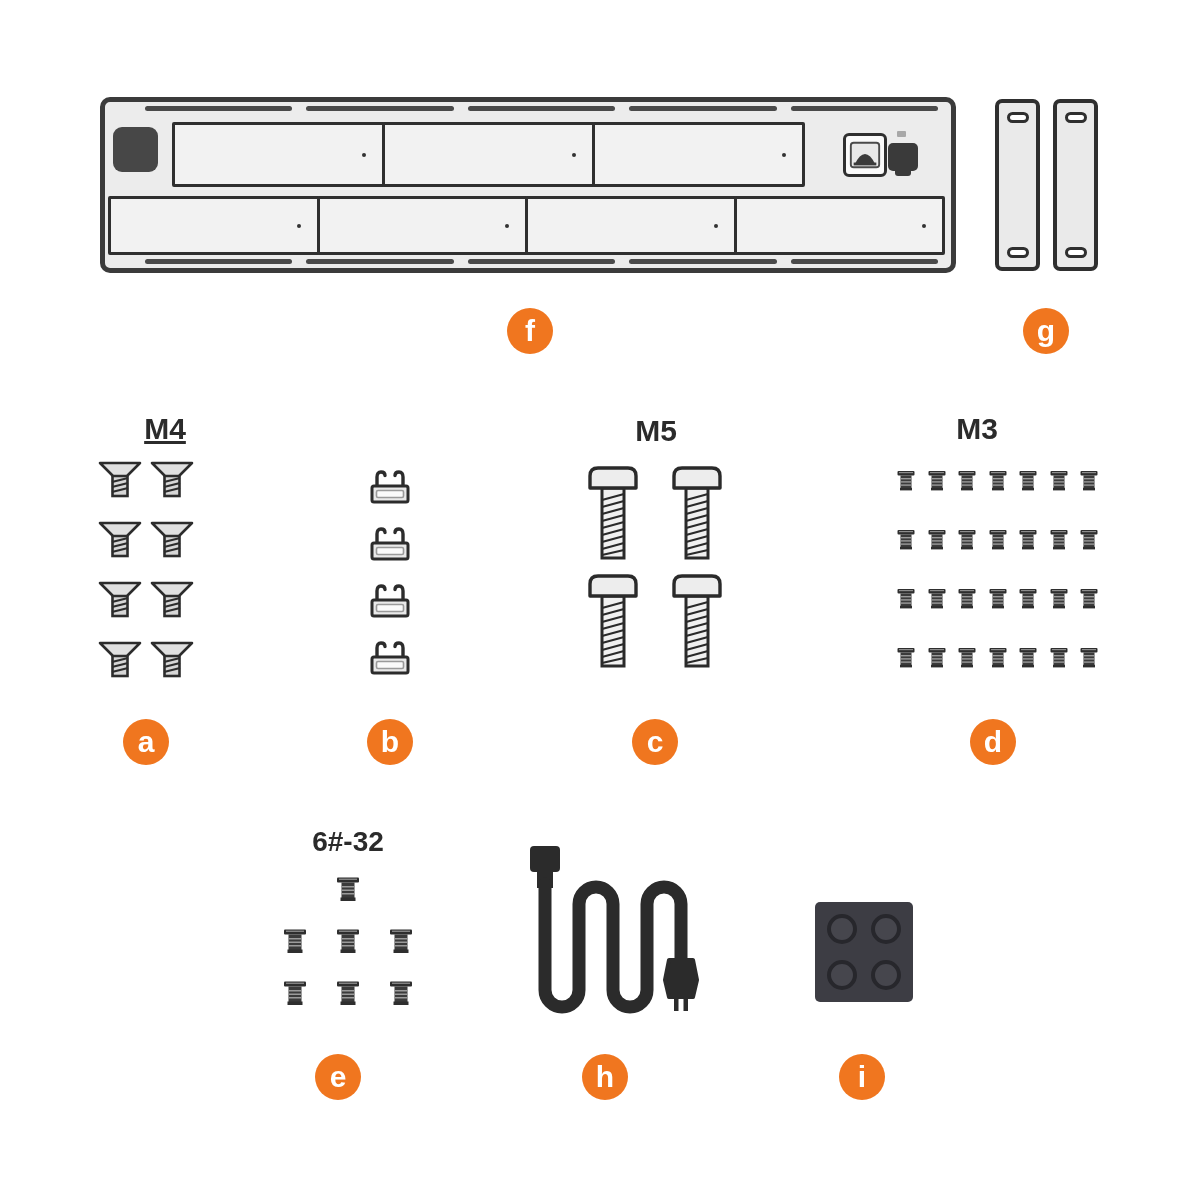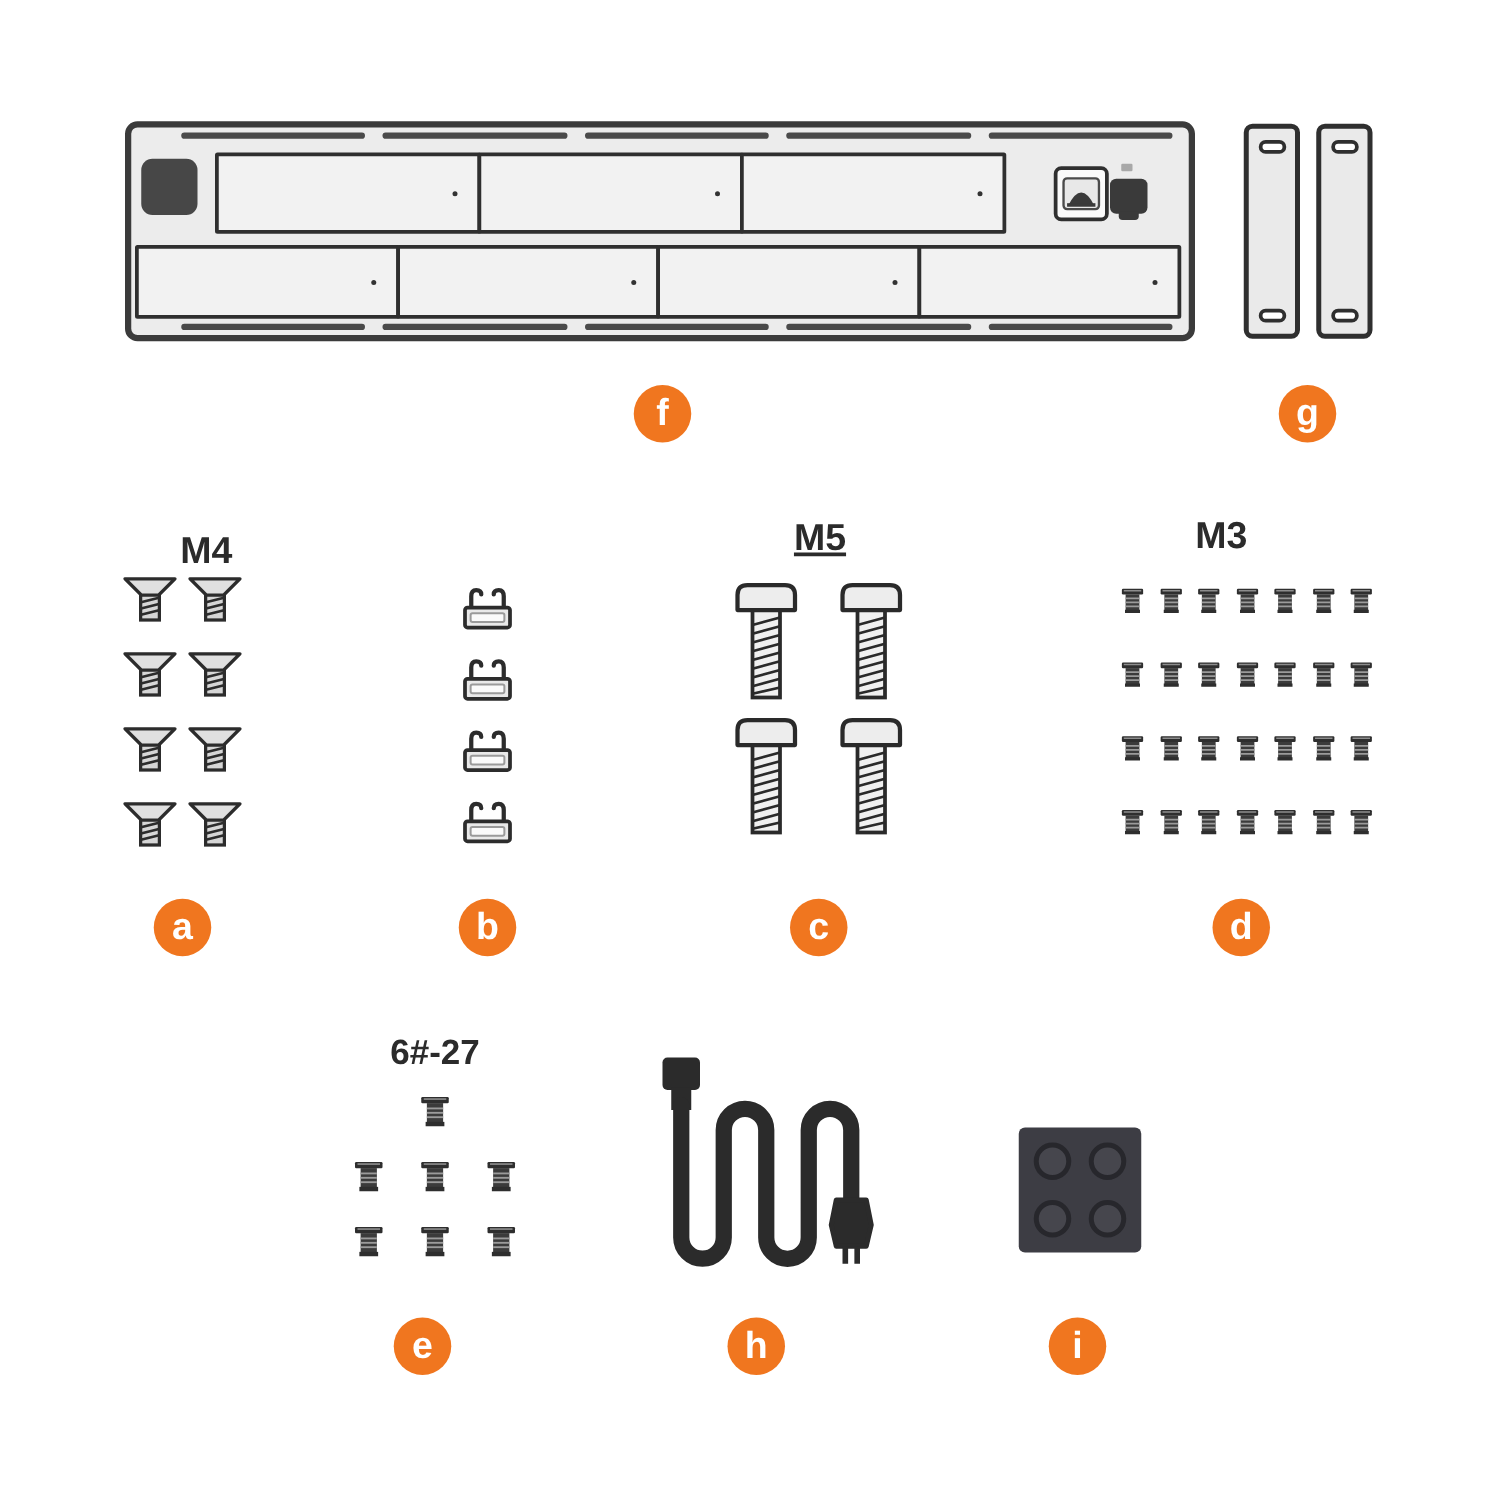--- a/index.html
+++ b/index.html
@@ -132,24 +132,24 @@
 
   <div class="ear left">
     <div class="ear-slot top"></div>
     <div class="ear-slot bottom"></div>
   </div>
   <div class="ear right">
     <div class="ear-slot top"></div>
     <div class="ear-slot bottom"></div>
   </div>
 
-  <div class="part-label" style="left:120px;top:424px;width:90px;">M4</div>
-  <div class="part-label" style="left:600px;top:414px;width:112px;text-decoration:underline;">M5</div>
+  <div class="part-label" style="left:120px;top:412px;width:90px;text-decoration:underline;">M4</div>
+  <div class="part-label" style="left:600px;top:414px;width:112px;">M5</div>
   <div class="part-label" style="left:920px;top:412px;width:114px;">M3</div>
-  <div class="part-label" style="left:280px;top:826px;width:136px;font-size:28px;">6#-27</div>
+  <div class="part-label" style="left:280px;top:826px;width:136px;font-size:28px;">6#-32</div>
 
   <div class="grid-a">
   <svg width="44" height="40" viewBox="0 0 44 40">
     <rect x="14.5" y="15" width="15" height="21" fill="#d6d6d6" stroke="#2c2c2c" stroke-width="2.6"></rect>
     <path d="M14,22 L30,18 M14,27 L30,23 M14,32 L30,28" stroke="#2c2c2c" stroke-width="2.2" fill="none"></path>
     <polygon points="2,3 42,3 29,16 15,16" fill="#e0e0e0" stroke="#2c2c2c" stroke-width="2.6" stroke-linejoin="round"></polygon>
   </svg>
 
   <svg width="44" height="40" viewBox="0 0 44 40">
     <rect x="14.5" y="15" width="15" height="21" fill="#d6d6d6" stroke="#2c2c2c" stroke-width="2.6"></rect>

